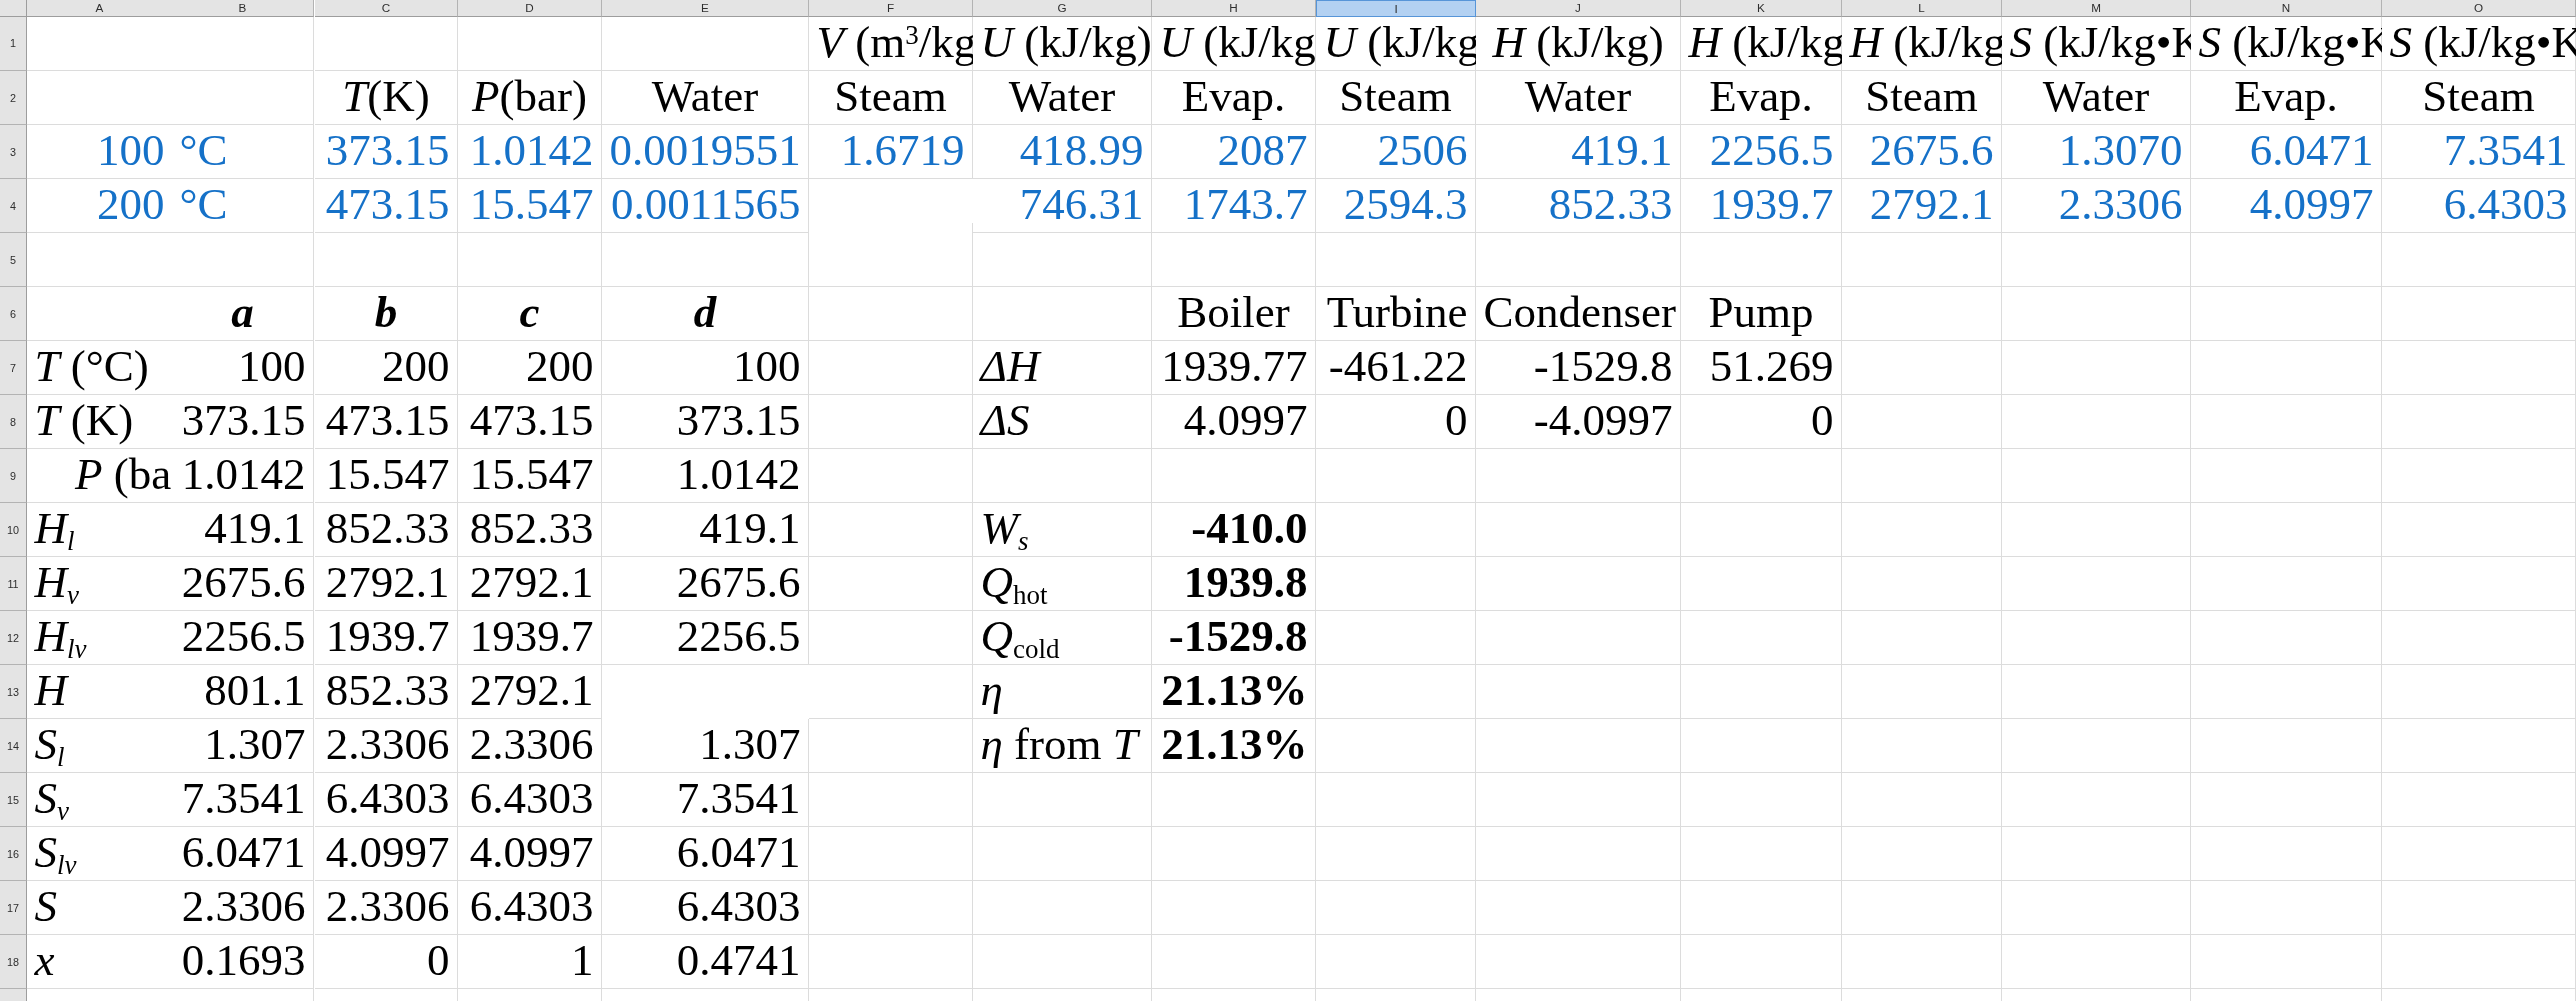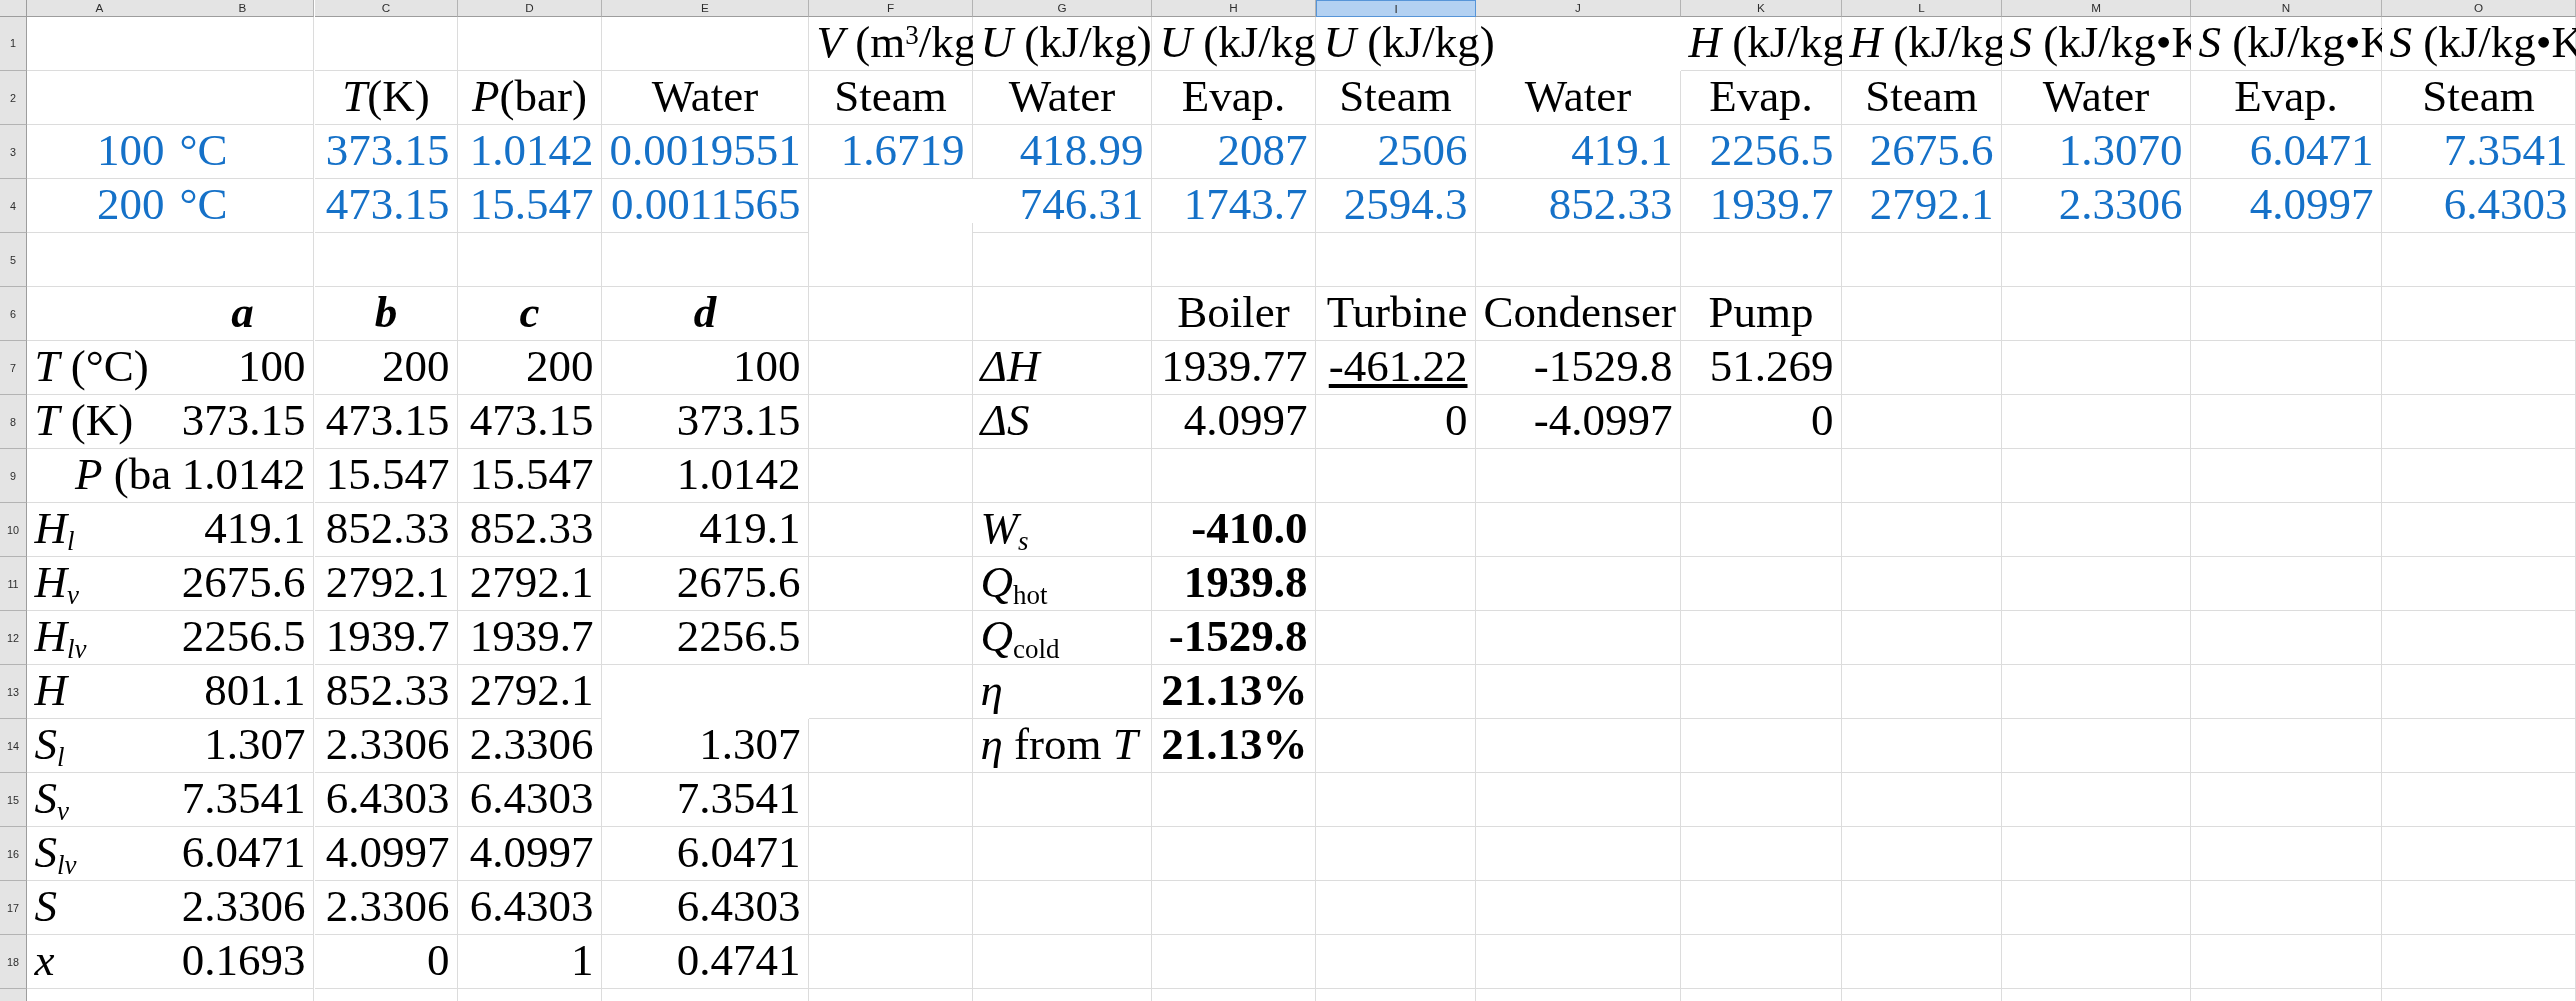--- a/index.html
+++ b/index.html
@@ -71,20 +71,21 @@
     <div class="rowhead" style="top: 989px; height: 54px;"></div>
     <div class="cell" style="left: 27px; width: 146px; top: 16.7px; height: 54px;"></div>
     <div class="cell" style="left: 172px; width: 142px; top: 16.7px; height: 54px;"></div>
     <div class="cell" style="left: 315px; width: 143px; top: 16.7px; height: 54px;"></div>
     <div class="cell" style="left: 458px; width: 144px; top: 16.7px; height: 54px;"></div>
     <div class="cell" style="left: 602px; width: 207px; top: 16.7px; height: 54px;"></div>
     <div class="cell al-c" style="left: 809px; width: 164px; top: 16.7px; height: 54px;"><span class="it">V</span><span> (m</span><span class="sup">3</span><span>/kg)</span></div>
     <div class="cell al-c" style="left: 973px; width: 179px; top: 16.7px; height: 54px;"><span class="it">U</span><span> (kJ/kg)</span></div>
     <div class="cell al-c" style="left: 1152px; width: 164px; top: 16.7px; height: 54px;"><span class="it">U</span><span> (kJ/kg)</span></div>
     <div class="cell al-c" style="left: 1316px; width: 160px; top: 16.7px; height: 54px;"><span class="it">U</span><span> (kJ/kg)</span></div>
+    <div class="cell al-c" style="left: 1476px; width: 205px; top: 16.7px; height: 54px;"><span class="it">H</span><span> (kJ/kg)</span></div>
     <div class="cell al-c" style="left: 1681px; width: 161px; top: 16.7px; height: 54px;"><span class="it">H</span><span> (kJ/kg)</span></div>
     <div class="cell al-c" style="left: 1842px; width: 160px; top: 16.7px; height: 54px;"><span class="it">H</span><span> (kJ/kg)</span></div>
     <div class="cell al-c" style="left: 2002px; width: 189px; top: 16.7px; height: 54px;"><span class="it">S</span><span> (kJ/kg•K)</span></div>
     <div class="cell al-c" style="left: 2191px; width: 191px; top: 16.7px; height: 54px;"><span class="it">S</span><span> (kJ/kg•K)</span></div>
     <div class="cell al-c" style="left: 2382px; width: 194px; top: 16.7px; height: 54px;"><span class="it">S</span><span> (kJ/kg•K)</span></div>
     <div class="cell" style="left: 27px; width: 146px; top: 71px; height: 54px;"></div>
     <div class="cell" style="left: 172px; width: 142px; top: 71px; height: 54px;"></div>
     <div class="cell al-c" style="left: 315px; width: 143px; top: 71px; height: 54px;"><span class="it">T</span><span>(K)</span></div>
     <div class="cell al-c" style="left: 458px; width: 144px; top: 71px; height: 54px;"><span class="it">P</span><span>(bar)</span></div>
     <div class="cell al-c" style="left: 602px; width: 207px; top: 71px; height: 54px;"><span>Water</span></div>
@@ -159,21 +160,21 @@
     <div class="cell" style="left: 2191px; width: 191px; top: 287px; height: 54px;"></div>
     <div class="cell" style="left: 2382px; width: 194px; top: 287px; height: 54px;"></div>
     <div class="cell al-l" style="left: 27px; width: 146px; top: 341px; height: 54px;"><span class="it">T</span><span> (°C)</span></div>
     <div class="cell al-r" style="left: 172px; width: 142px; top: 341px; height: 54px;"><span>100</span></div>
     <div class="cell al-r" style="left: 315px; width: 143px; top: 341px; height: 54px;"><span>200</span></div>
     <div class="cell al-r" style="left: 458px; width: 144px; top: 341px; height: 54px;"><span>200</span></div>
     <div class="cell al-r" style="left: 602px; width: 207px; top: 341px; height: 54px;"><span>100</span></div>
     <div class="cell" style="left: 809px; width: 164px; top: 341px; height: 54px;"></div>
     <div class="cell al-l" style="left: 973px; width: 179px; top: 341px; height: 54px;"><span class="it">ΔH</span></div>
     <div class="cell al-r" style="left: 1152px; width: 164px; top: 341px; height: 54px;"><span>1939.77</span></div>
-    <div class="cell al-r" style="left: 1316px; width: 160px; top: 341px; height: 54px; text-decoration: underline;"><span>-461.22</span></div>
+    <div class="cell al-r" style="left: 1316px; width: 160px; top: 341px; height: 54px;"><span>-461.22</span></div>
     <div class="cell al-r" style="left: 1476px; width: 205px; top: 341px; height: 54px;"><span>-1529.8</span></div>
     <div class="cell al-r" style="left: 1681px; width: 161px; top: 341px; height: 54px;"><span>51.269</span></div>
     <div class="cell" style="left: 1842px; width: 160px; top: 341px; height: 54px;"></div>
     <div class="cell" style="left: 2002px; width: 189px; top: 341px; height: 54px;"></div>
     <div class="cell" style="left: 2191px; width: 191px; top: 341px; height: 54px;"></div>
     <div class="cell" style="left: 2382px; width: 194px; top: 341px; height: 54px;"></div>
     <div class="cell al-l" style="left: 27px; width: 146px; top: 395px; height: 54px;"><span class="it">T</span><span> (K)</span></div>
     <div class="cell al-r" style="left: 172px; width: 142px; top: 395px; height: 54px;"><span>373.15</span></div>
     <div class="cell al-r" style="left: 315px; width: 143px; top: 395px; height: 54px;"><span>473.15</span></div>
     <div class="cell al-r" style="left: 458px; width: 144px; top: 395px; height: 54px;"><span>473.15</span></div>

